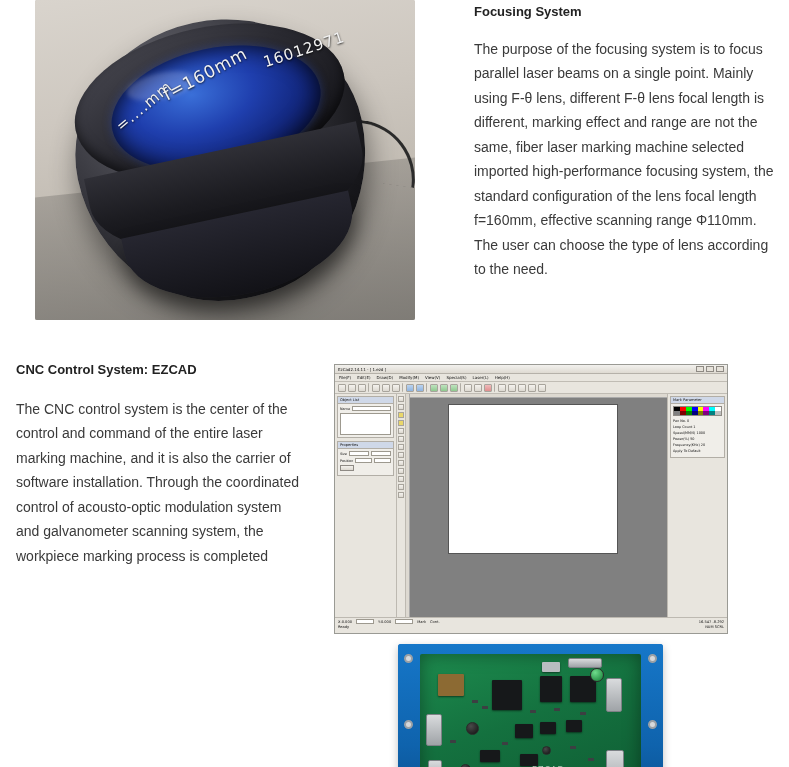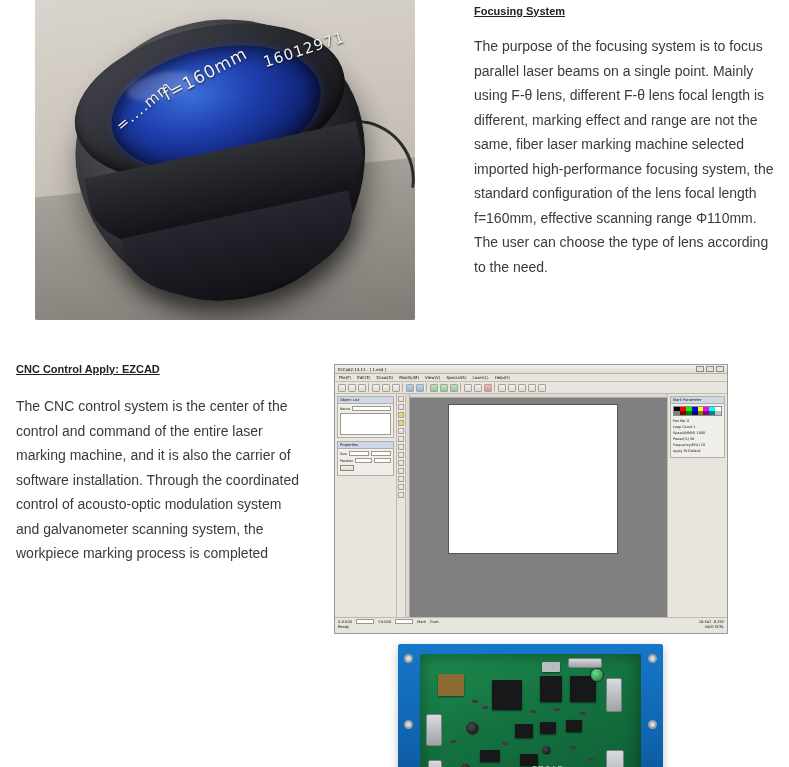--- a/index.html
+++ b/index.html
@@ -119,26 +119,25 @@
   .lens-text.t1 { left: 100px; top: 42px; transform: rotate(-16deg); }
   .lens-text.t2 { left: 206px; top: 40px; transform: rotate(-6deg); font-size: 15px; }
   .lens-text.t3 { left: 46px; top: 62px; transform: rotate(-28deg); font-size: 15px; }
 
   .sec1-text {
     position: absolute;
     left: 474px; top: 4px;
     width: 300px;
   }
   .h-title {
-    font-size: 11px;
+    font-size: 13px;
     font-weight: bold;
     color: #222222;
     margin: 0 0 16px 0;
     line-height: 1.3;
-    text-decoration: underline;
   }
   .body-text {
     font-size: 14px;
     line-height: 24.5px;
     color: #3a3a3a;
     margin: 0;
   }
 
   
   .sec2 {
@@ -397,21 +396,21 @@
 
     <div class="sec1-text">
       <h3 class="h-title">Focusing System</h3>
       <p class="body-text">The purpose of the focusing system is to focus parallel laser beams on a single point. Mainly using F-θ lens, different F-θ lens focal length is different, marking effect and range are not the same, fiber laser marking machine selected imported high-performance focusing system, the standard configuration of the lens focal length f=160mm, effective scanning range Φ110mm. The user can choose the type of lens according to the need.</p>
     </div>
   </div>
 
   <div class="sec2">
 
     <div class="sec2-text">
-      <h3 class="h-title">CNC Control Apply: EZCAD</h3>
+      <h3 class="h-title">CNC Control System: EZCAD</h3>
       <p class="body-text">The CNC control system is the center of the control and command of the entire laser marking machine, and it is also the carrier of software installation. Through the coordinated control of acousto-optic modulation system and galvanometer scanning system, the workpiece marking process is completed</p>
     </div>
 
     <div class="ezcad">
       <div class="ez-titlebar">
         <span>EzCad2.14.11 - [ 1.ezd ]</span>
         <span class="wbtns">
           <i class="wbtn"></i>
           <i class="wbtn"></i>
           <i class="wbtn"></i>

